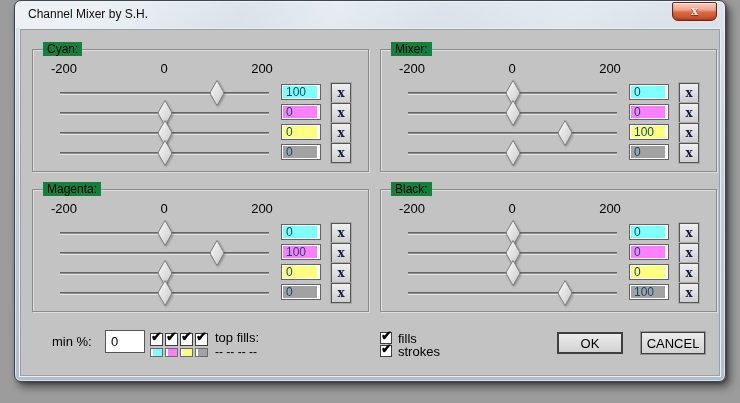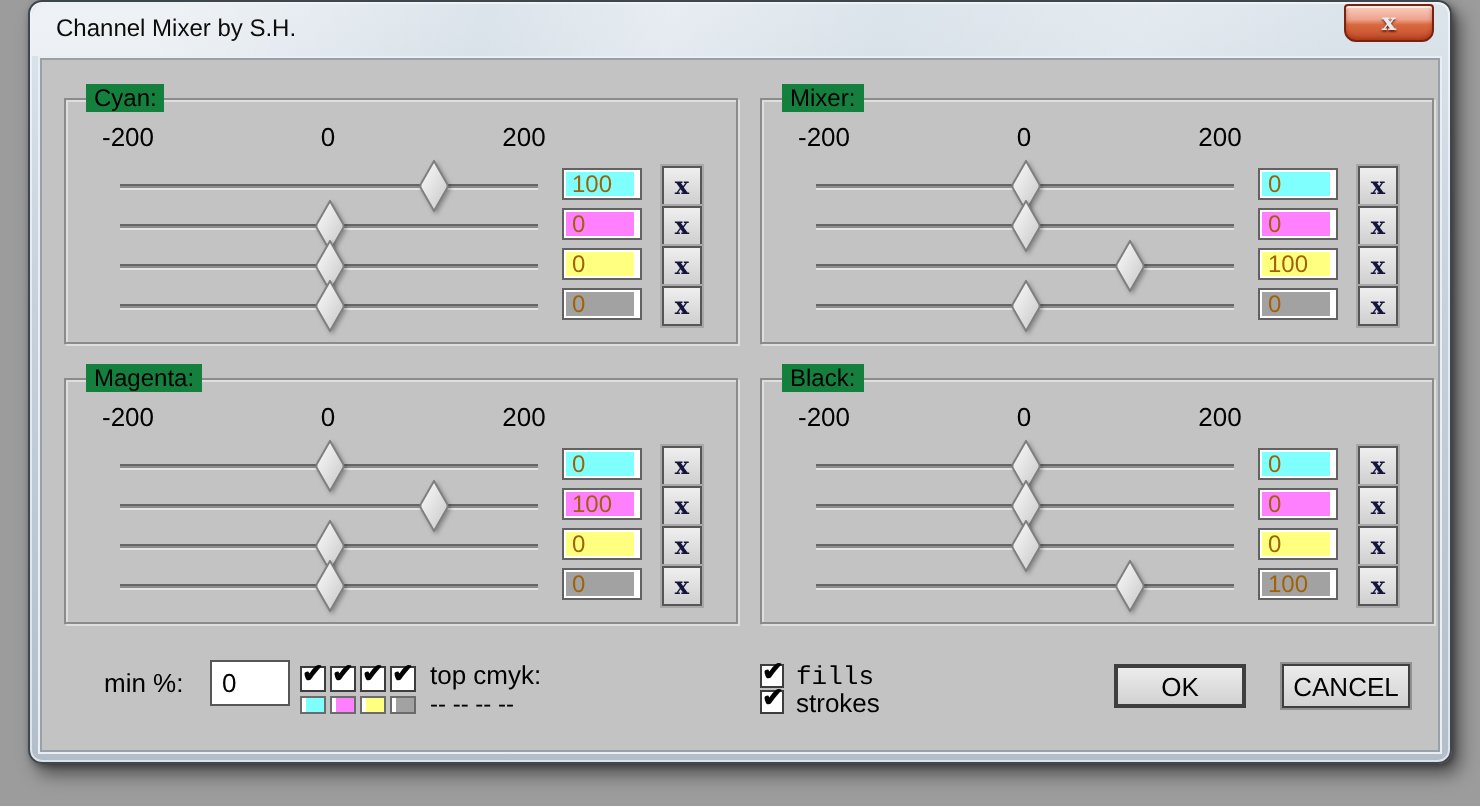--- a/index.html
+++ b/index.html
@@ -61,21 +61,21 @@
   }
   .thumb{
     position:absolute; top:-13px; width:16px; height:26px; left:123px;
     filter:drop-shadow(1px 1px 1px rgba(0,0,0,.3)); cursor:pointer;
   }
   .vbox{
     position:absolute; left:248px; top:-9px; width:40px; height:16px;
     background:#fff; border:1px solid #626262; cursor:text;
   }
   .vfill{ position:absolute; left:1px; top:1px; bottom:1px; right:3px; }
-  .vtext{ position:absolute; left:4px; top:0; font-size:12px; line-height:14px; color:#a16207; }
+  .vtext{ position:absolute; left:4px; top:0; font-size:12px; line-height:14px; color:#0c4a6e; }
   .xbtn{
     position:absolute; left:298px; top:-10px; width:20px; height:20px;
     background:linear-gradient(180deg,#efefef,#cfcfcf);
     border:1px solid #565656; box-shadow:0 0 0 1px #a8a8a8;
     font-family:"DejaVu Serif", serif; font-size:12px; font-weight:bold;
     color:#15153d; text-align:center; line-height:17px; cursor:pointer;
   }
   
   .lbl{ position:absolute; font-size:13px; color:#000; }
   .small{ font-size:12px; }
@@ -337,27 +337,27 @@
       </div>
     <div class="cb on" style="left:174px; top:303px;">
         <span class="mark">✔</span>
       </div>
 
     <div class="swatch" style="left: 129px; top: 318px; background: rgb(128, 255, 255);"></div>
     <div class="swatch" style="left: 144px; top: 318px; background: rgb(255, 128, 255);"></div>
     <div class="swatch" style="left: 159px; top: 318px; background: rgb(255, 255, 128);"></div>
     <div class="swatch" style="left: 174px; top: 318px; background: rgb(162, 162, 162);"></div>
 
-    <span class="lbl" style="left:194px; top:300px;">top cmyk:</span>
+    <span class="lbl" style="left:194px; top:300px;">top fills:</span>
     <span class="lbl small" style="left:194px; top:315px;">-- -- -- --</span>
 
     <div class="cb on" style="left:359px; top:302px; width:12px; height:12px;">
         <span class="mark">✔</span>
       </div>
-    <span class="lbl" style="left:377px; top:301px;font-family:Liberation Mono, monospace;">fills</span>
+    <span class="lbl" style="left:377px; top:301px;">fills</span>
     <div class="cb on" style="left:359px; top:315px; width:12px; height:12px;">
         <span class="mark">✔</span>
       </div>
     <span class="lbl" style="left:377px; top:314px;">strokes</span>
 
     <button class="btn ok">OK</button>
     <button class="btn cancel">CANCEL</button>
   </div>
 </div>
 

